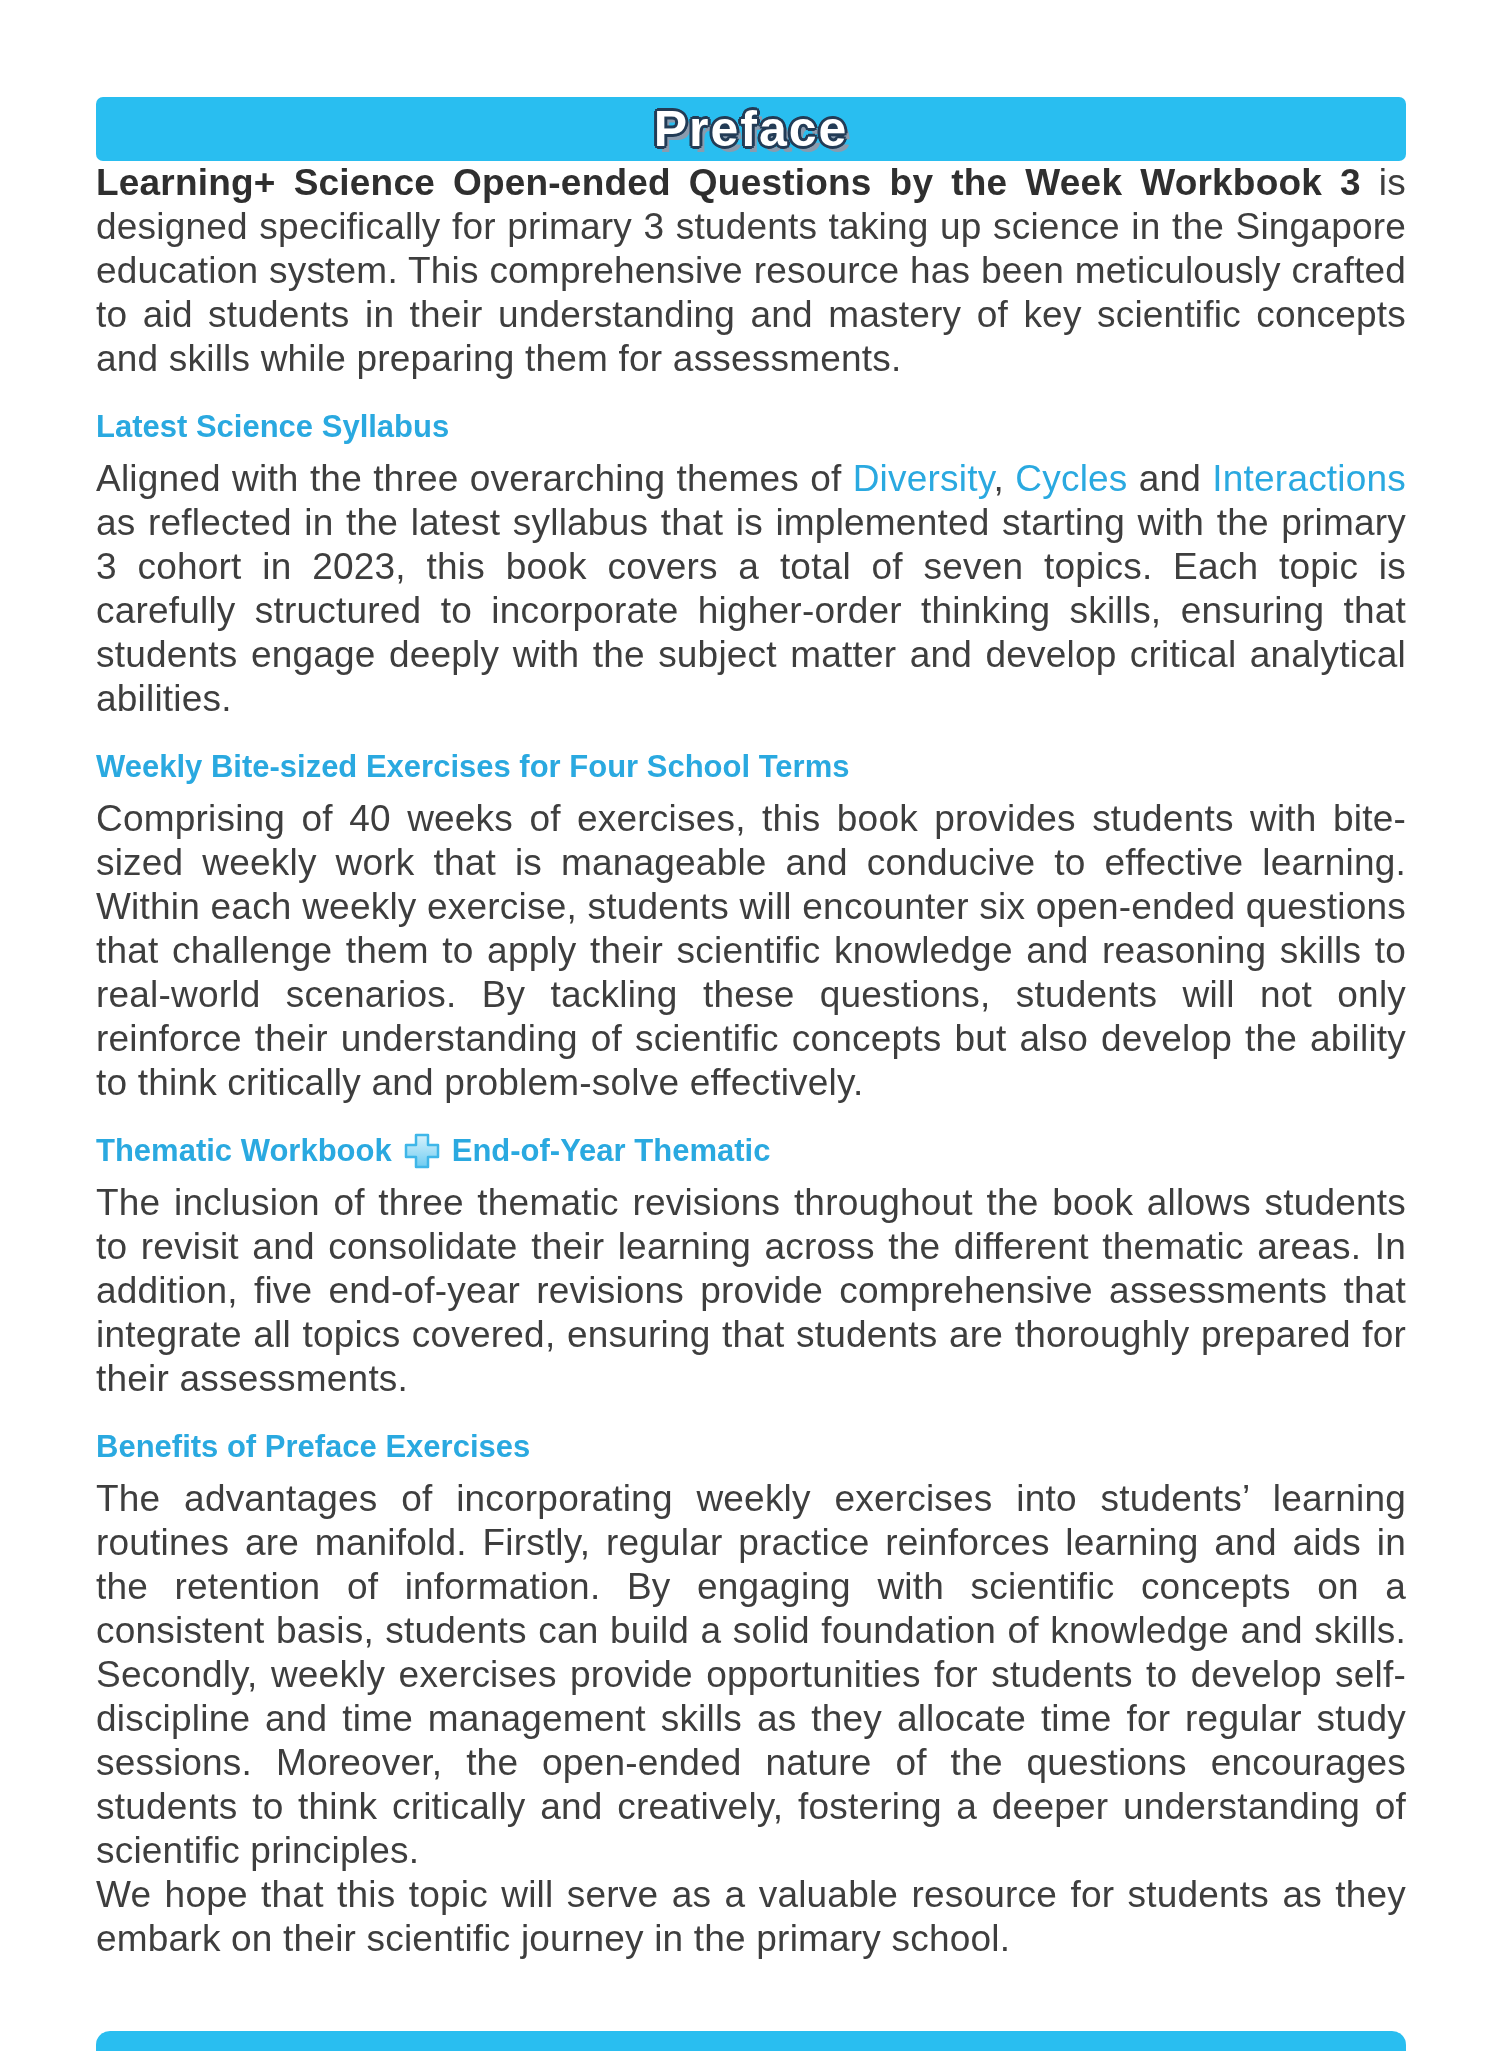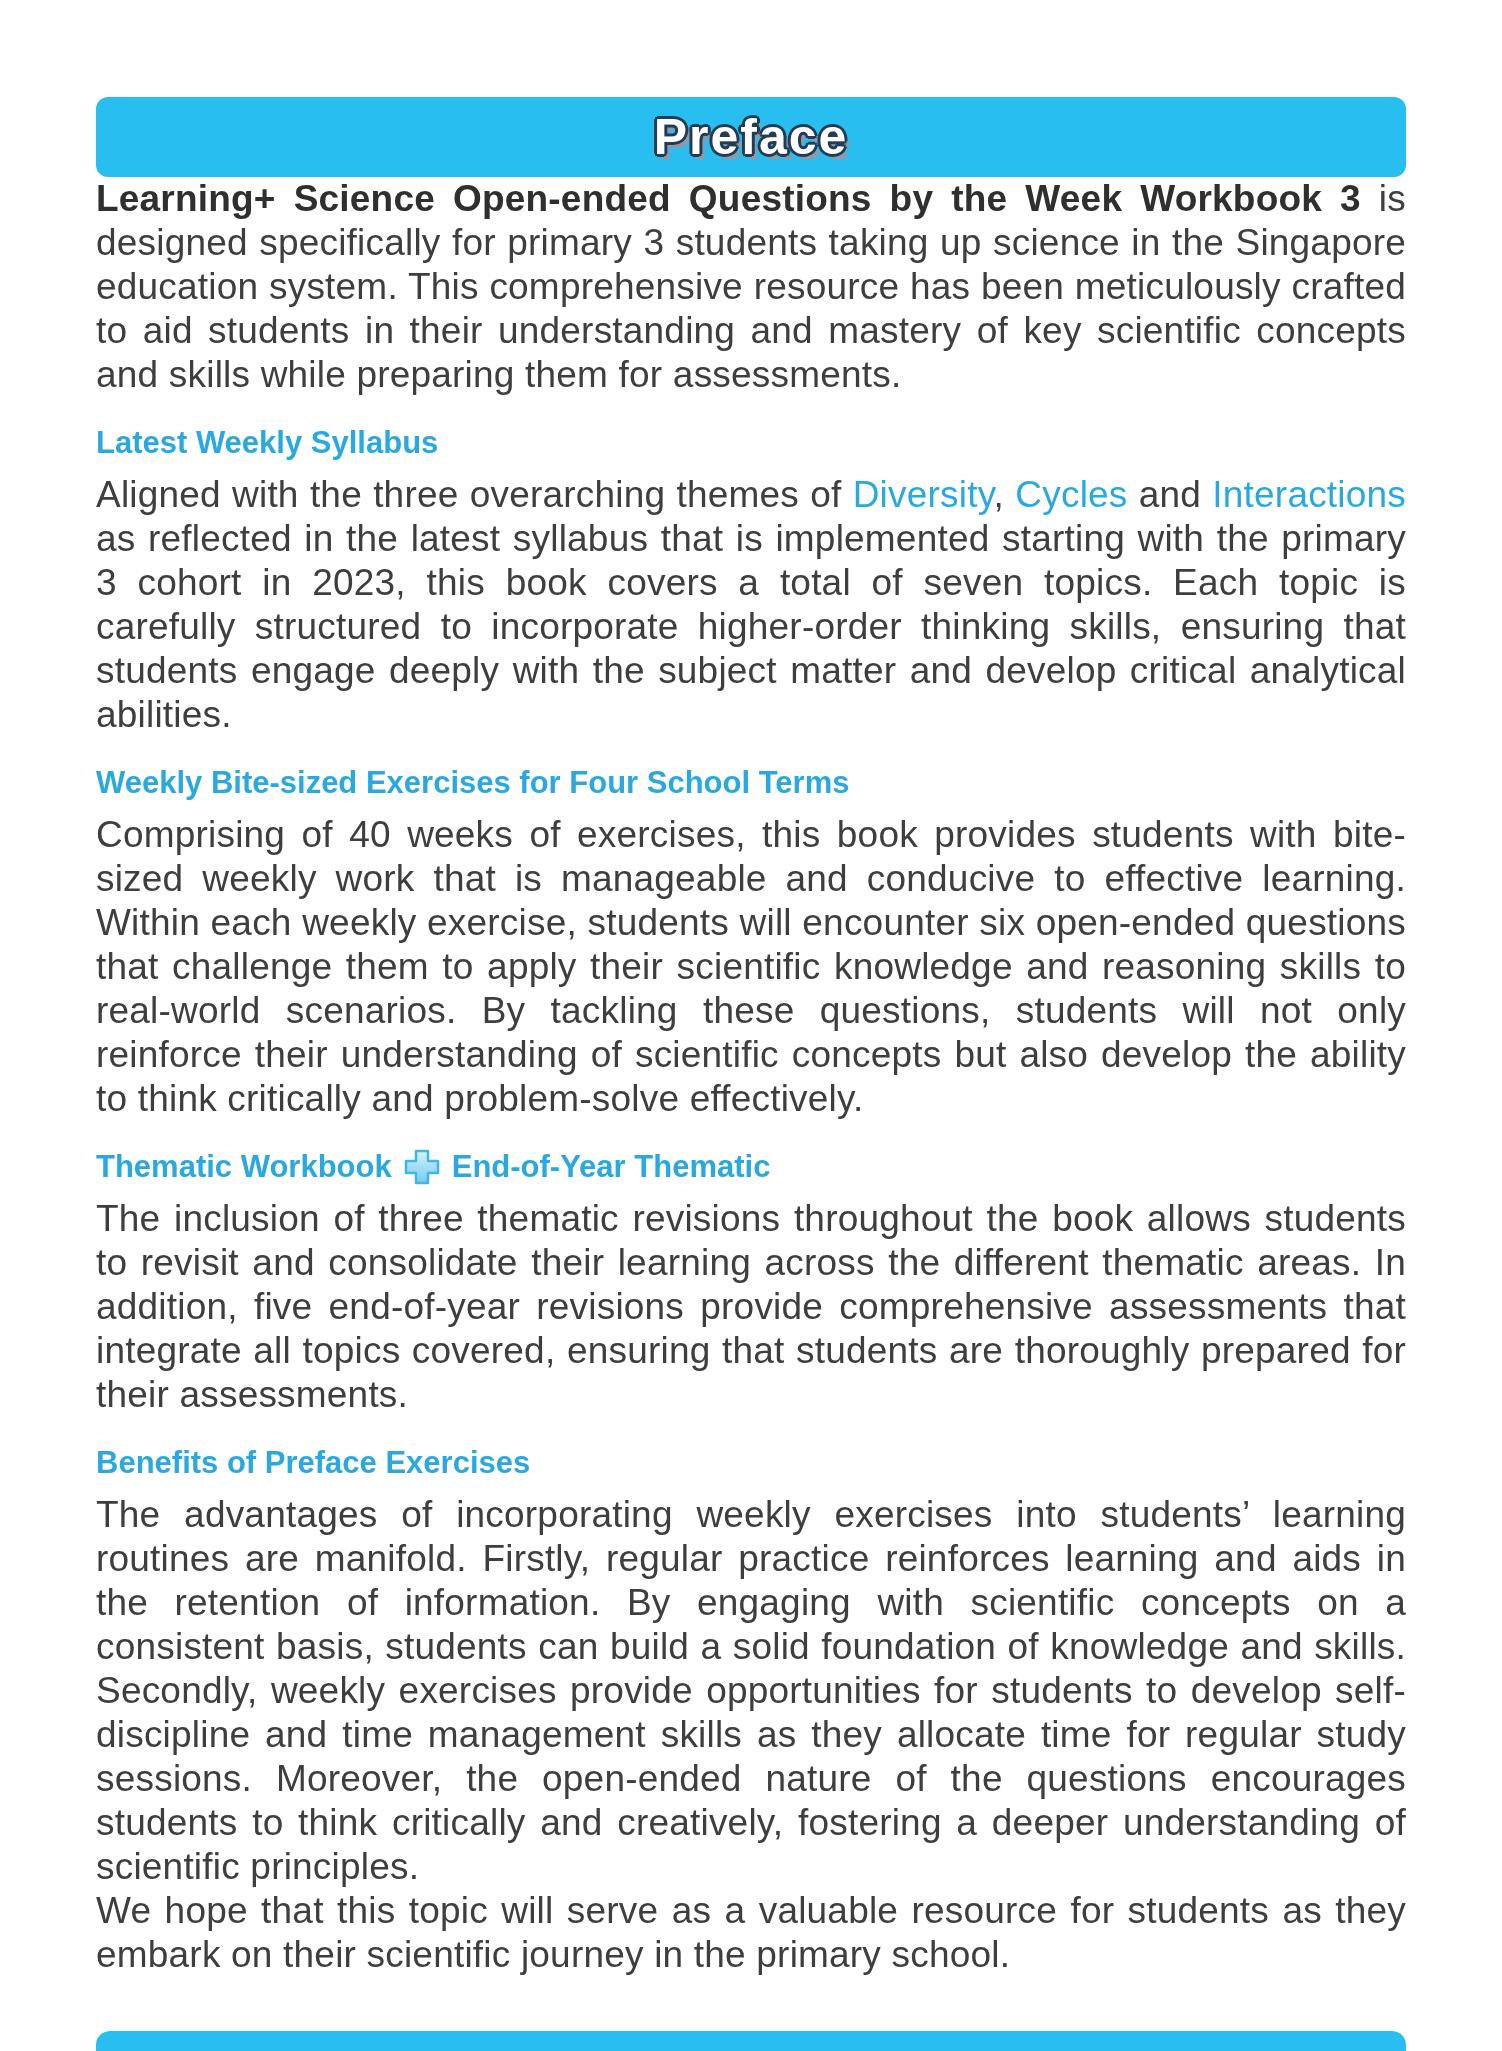--- a/index.html
+++ b/index.html
@@ -18,23 +18,23 @@
     position:relative;
     overflow:hidden;
   }
   .page-content{
     position:absolute;
     left:96px;top:0;
     width:1310px;
   }
   .banner{
     margin-top:97px;
-    height:80px;
+    height:64px;
     background:var(--banner-cyan);
-    border-radius:12px;
+    border-radius:7px;
     display:flex;align-items:center;justify-content:center;
   }
   .banner-title{
     font-size:50px;
     font-weight:bold;
     color:#ffffff;
     letter-spacing:2px;
     text-shadow:
       -2px -2px 0 var(--banner-outline), 2px -2px 0 var(--banner-outline),
       -2px  2px 0 var(--banner-outline), 2px  2px 0 var(--banner-outline),
@@ -83,21 +83,21 @@
 <div class="page-content">
 
   <div class="banner">
     <span class="banner-title">Preface</span>
   </div>
 
   <p class="body-text intro"><span class="seg-bold">Learning+ Science Open-ended Questions by the Week Workbook 3</span><span> is designed specifically for primary 3 students taking up science in the Singapore education system. This comprehensive resource has been meticulously crafted to aid students in their understanding and mastery of key scientific concepts and skills while preparing them for assessments.</span></p>
 
   <div class="section">
     <h2 class="section-heading">
-        <span>Latest Weekly Syllabus</span>
+        <span>Latest Science Syllabus</span>
       </h2>
     <p class="body-text"><span>Aligned with the three overarching themes of </span><span class="seg-italic-blue">Diversity</span><span>, </span><span class="seg-italic-blue">Cycles</span><span> and </span><span class="seg-italic-blue">Interactions</span><span> as reflected in the latest syllabus that is implemented starting with the primary 3 cohort in 2023, this book covers a total of seven topics. Each topic is carefully structured to incorporate higher-order thinking skills, ensuring that students engage deeply with the subject matter and develop critical analytical abilities.</span></p>
   </div>
 
   <div class="section">
     <h2 class="section-heading">
         <span>Weekly Bite-sized Exercises for Four School Terms</span>
       </h2>
     <p class="body-text"><span>Comprising of 40 weeks of exercises, this book provides students with bite-sized weekly work that is manageable and conducive to effective learning. Within each weekly exercise, students will encounter six open-ended questions that challenge them to apply their scientific knowledge and reasoning skills to real-world scenarios. By tackling these questions, students will not only reinforce their understanding of scientific concepts but also develop the ability to think critically and problem-solve effectively.</span></p>
   </div>

